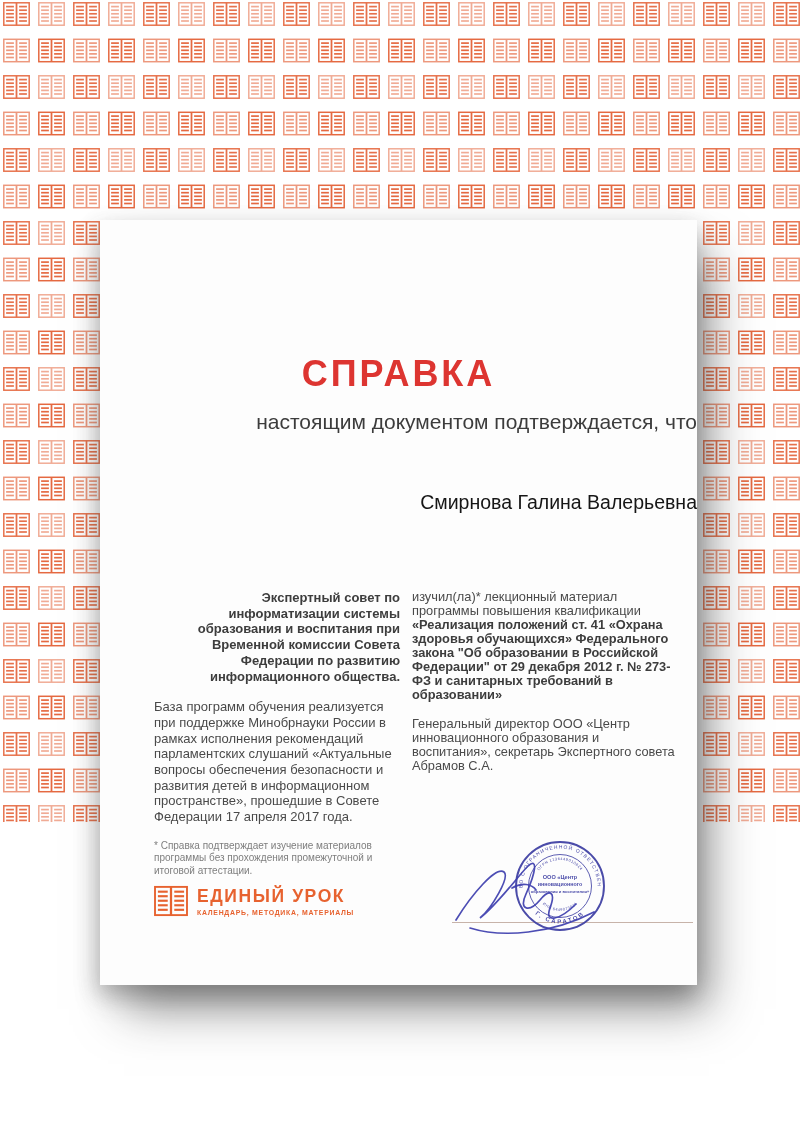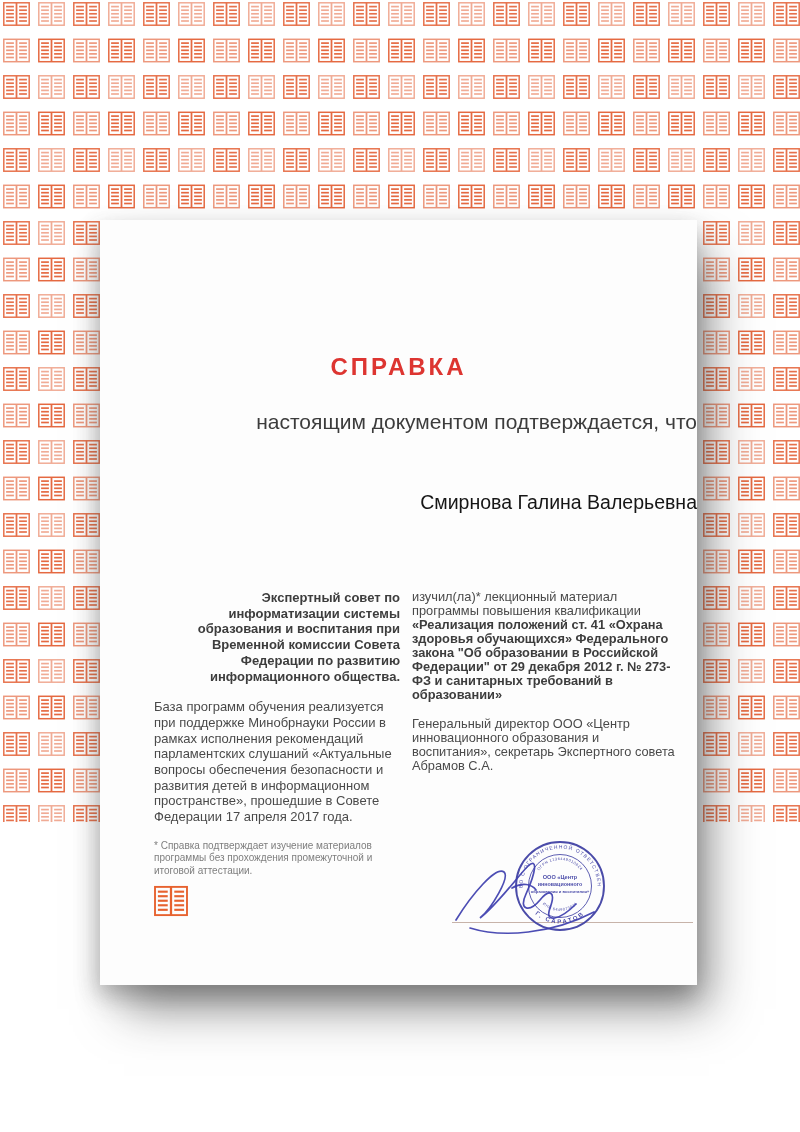--- a/index.html
+++ b/index.html
@@ -4,21 +4,21 @@
 <style>
   html,body{margin:0;padding:0;background:#ffffff;}
   body{font-family:"Liberation Sans","DejaVu Sans",sans-serif;}
   .page{position:relative;width:800px;height:1132px;background:#ffffff;overflow:hidden;}
   .pattern-wrap{position:absolute;left:0;top:0;width:800px;height:832px;}
   .doc{position:absolute;left:100px;top:220px;width:597px;height:765px;background:#fdfdfd;
        box-shadow:18px 30px 45px -6px rgba(45,45,45,.5),
                   0 12px 24px rgba(70,70,70,.28),
                   -5px 8px 18px rgba(90,90,90,.14);}
   .cert-title{position:absolute;left:0;top:133px;width:100%;text-align:center;
-       font-size:24px;font-weight:700;letter-spacing:3px;color:#dd3531;}
+       font-size:36px;font-weight:700;letter-spacing:3px;color:#dd3531;}
   .cert-subtitle{position:absolute;left:0;top:190px;width:100%;text-align:right;
        font-size:21px;color:#3c3c3c;}
   .recipient{position:absolute;left:0;top:271px;width:100%;text-align:right;
        font-size:19.5px;color:#161616;}
   .cols{position:absolute;left:54px;top:370px;width:521px;display:flex;gap:12px;}
   .col-left{flex:0 0 246px;font-size:13px;line-height:15.7px;color:#4a4a4a;}
   .col-right{flex:0 0 263px;font-size:12.8px;line-height:14px;color:#4a4a4a;}
   .cols p{margin:0 0 15px 0;}
   .b{font-weight:700;color:#3d3d3d;text-align:right;}
   .footnote{font-size:10px;line-height:12.6px;color:#7e7e7e;margin-top:-3px;}
@@ -96,20 +96,24 @@
               <line x1="3.1" y1="15.4" x2="10.9" y2="15.4"></line>
             <line x1="3.1" y1="19" x2="10.9" y2="19"></line>
             <line x1="16.1" y1="4.6" x2="23.9" y2="4.6"></line>
               <line x1="16.1" y1="8.2" x2="23.9" y2="8.2"></line>
             <line x1="16.1" y1="11.8" x2="23.9" y2="11.8"></line>
               <line x1="16.1" y1="15.4" x2="23.9" y2="15.4"></line>
             <line x1="16.1" y1="19" x2="23.9" y2="19"></line>
           </g>
         </g>
       </svg>
+      <div class="logo-text">
+        <div class="logo-title">ЕДИНЫЙ УРОК</div>
+        <div class="logo-subtitle">КАЛЕНДАРЬ, МЕТОДИКА, МАТЕРИАЛЫ</div>
+      </div>
     </div>
 
     <div class="sig-line"></div>
 
     <svg class="stamp" viewBox="-50 -50 100 100">
       <g fill="none" stroke="#3c3da2">
         <circle cx="0" cy="0" r="44" stroke-width="1.9"></circle>
         <circle cx="0" cy="0" r="31.5" stroke-width="0.9"></circle>
       </g>
       <defs>

